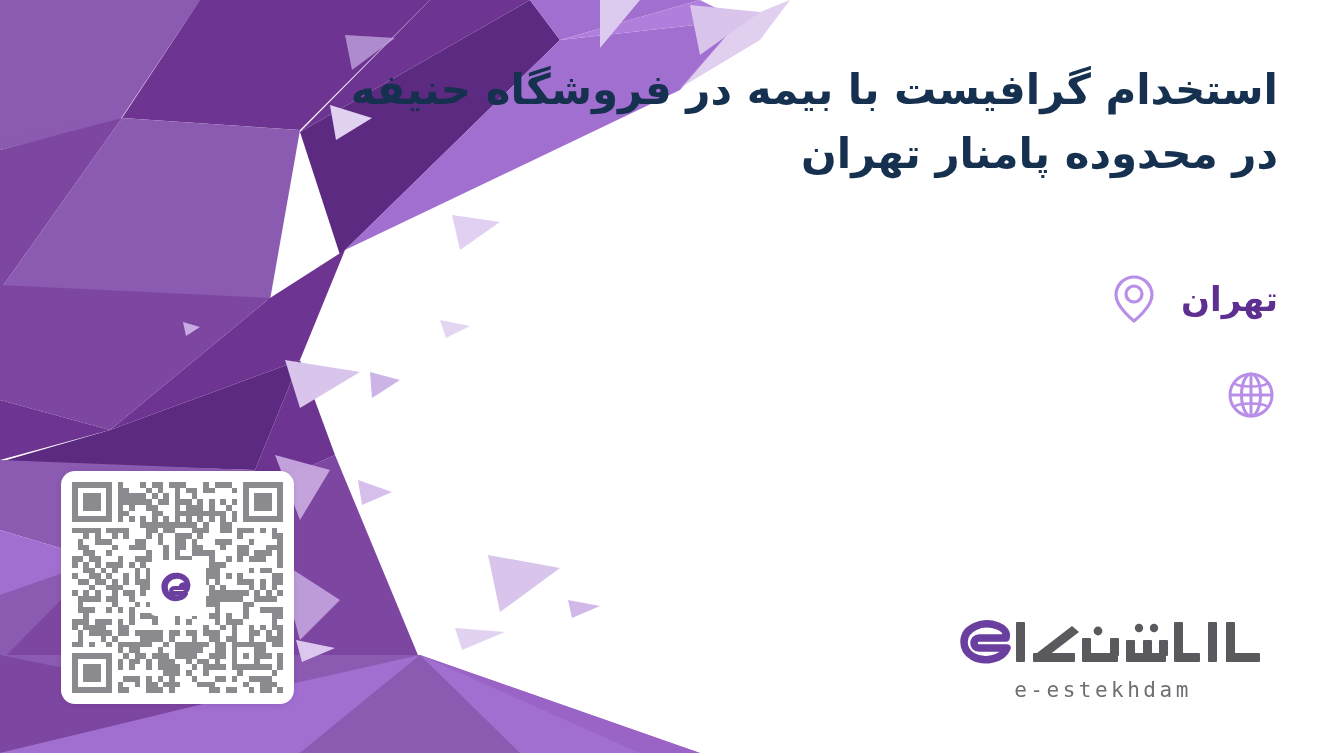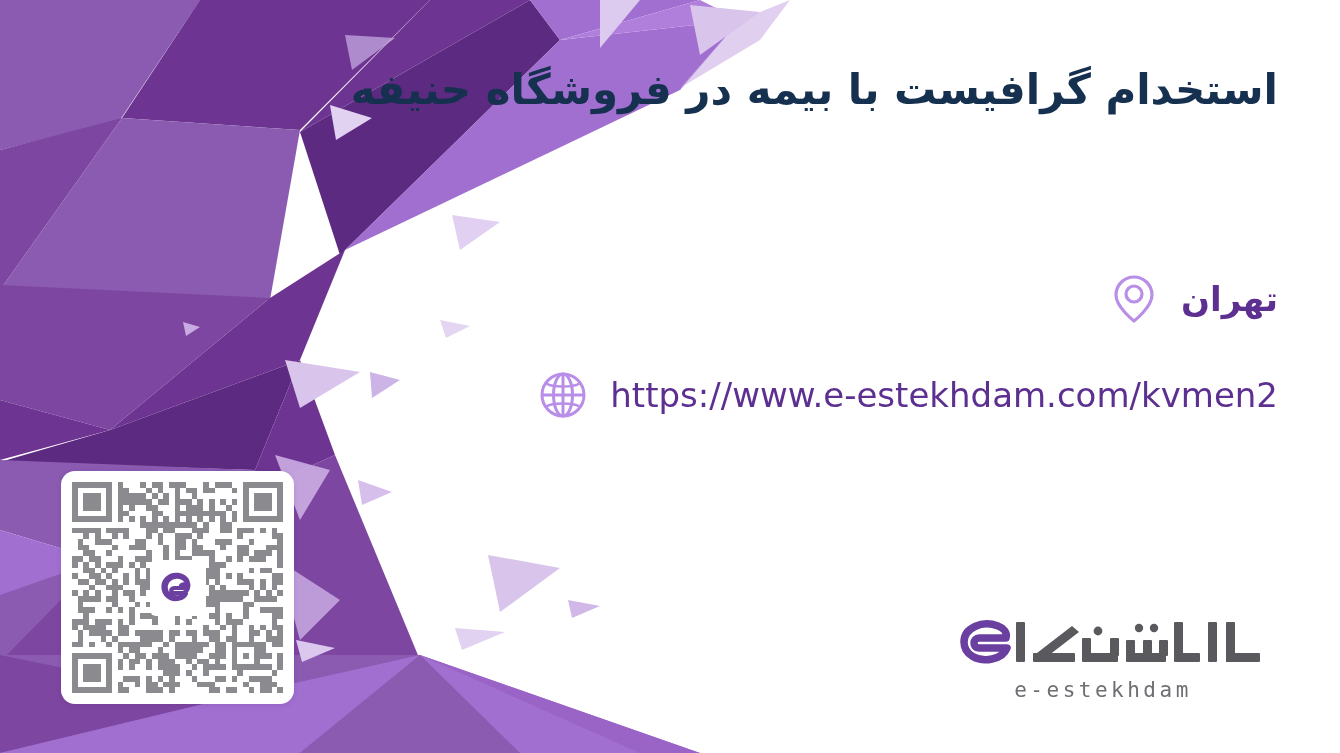--- a/index.html
+++ b/index.html
@@ -210,20 +210,21 @@
     <polygon points="488,555 560,568 500,612" fill="#d9c4ec"></polygon>
     <polygon points="455,628 505,632 462,650" fill="#e2d2f2"></polygon>
     <polygon points="568,600 600,606 572,618" fill="#d1b8e8"></polygon>
     <polygon points="296,640 335,648 302,662" fill="#dcc8ee"></polygon>
   </svg>
 
   <div id="content">
 
     <div class="title-block">
       <div class="title-line">استخدام گرافیست با بیمه در فروشگاه حنیفه</div>
+      <div class="title-line">در محدوده پامنار تهران</div>
     </div>
 
     <div class="info-row" id="row-location">
       <span class="info-icon">
         <svg width="48" height="52" viewBox="0 0 48 52" xmlns="http://www.w3.org/2000/svg">
           <path d="M24 4 C14 4 6 12 6 22 C6 34 24 48 24 48 C24 48 42 34 42 22 C42 12 34 4 24 4 Z" fill="none" stroke="#b98ee8" stroke-width="3.2" stroke-linejoin="round"></path>
           <circle cx="24" cy="21" r="8" fill="none" stroke="#b98ee8" stroke-width="3.2"></circle>
         </svg>
       </span>
       <span class="info-text-city">تهران</span>
@@ -233,21 +234,20 @@
       <span class="info-icon">
         <svg width="50" height="50" viewBox="0 0 50 50" xmlns="http://www.w3.org/2000/svg">
           <circle cx="25" cy="25" r="21" fill="none" stroke="#b98ee8" stroke-width="3"></circle>
           <ellipse cx="25" cy="25" rx="9.5" ry="21" fill="none" stroke="#b98ee8" stroke-width="3"></ellipse>
           <line x1="4" y1="25" x2="46" y2="25" stroke="#b98ee8" stroke-width="3"></line>
           <line x1="25" y1="4" x2="25" y2="46" stroke="#b98ee8" stroke-width="3"></line>
           <path d="M8.5 13.5 C14 17.5 35 17.5 41.5 13.5" fill="none" stroke="#b98ee8" stroke-width="2.6"></path>
           <path d="M8.5 36.5 C14 32.5 35 32.5 41.5 36.5" fill="none" stroke="#b98ee8" stroke-width="2.6"></path>
         </svg>
       </span>
-      <span class="info-text-url">https://www.e-estekhdam.com/kvmen2</span>
     </div>
 
     <div id="qr-block">
       <div id="qr-canvas-wrap">
         <svg id="qr-svg" viewBox="0 0 37 37" shape-rendering="crispEdges" xmlns="http://www.w3.org/2000/svg">
           <rect width="37" height="37" fill="#ffffff"></rect>
           <g id="qr-modules-group" fill="#8a8a8f">
               <path d="M0 0h1v1h-1zM1 0h1v1h-1zM2 0h1v1h-1zM3 0h1v1h-1zM4 0h1v1h-1zM5 0h1v1h-1zM6 0h1v1h-1zM8 0h1v1h-1zM12 0h1v1h-1zM14 0h1v1h-1zM15 0h1v1h-1zM17 0h1v1h-1zM18 0h1v1h-1zM19 0h1v1h-1zM23 0h1v1h-1zM25 0h1v1h-1zM26 0h1v1h-1zM27 0h1v1h-1zM30 0h1v1h-1zM31 0h1v1h-1zM32 0h1v1h-1zM33 0h1v1h-1zM34 0h1v1h-1zM35 0h1v1h-1zM36 0h1v1h-1zM0 1h1v1h-1zM6 1h1v1h-1zM8 1h1v1h-1zM9 1h1v1h-1zM13 1h1v1h-1zM15 1h1v1h-1zM18 1h1v1h-1zM20 1h1v1h-1zM21 1h1v1h-1zM23 1h1v1h-1zM24 1h1v1h-1zM28 1h1v1h-1zM30 1h1v1h-1zM36 1h1v1h-1zM0 2h1v1h-1zM2 2h1v1h-1zM3 2h1v1h-1zM4 2h1v1h-1zM6 2h1v1h-1zM8 2h1v1h-1zM9 2h1v1h-1zM10 2h1v1h-1zM11 2h1v1h-1zM12 2h1v1h-1zM14 2h1v1h-1zM16 2h1v1h-1zM18 2h1v1h-1zM21 2h1v1h-1zM30 2h1v1h-1zM32 2h1v1h-1zM33 2h1v1h-1zM34 2h1v1h-1zM36 2h1v1h-1zM0 3h1v1h-1zM2 3h1v1h-1zM3 3h1v1h-1zM4 3h1v1h-1zM6 3h1v1h-1zM8 3h1v1h-1zM9 3h1v1h-1zM10 3h1v1h-1zM11 3h1v1h-1zM12 3h1v1h-1zM13 3h1v1h-1zM15 3h1v1h-1zM16 3h1v1h-1zM18 3h1v1h-1zM19 3h1v1h-1zM20 3h1v1h-1zM22 3h1v1h-1zM24 3h1v1h-1zM26 3h1v1h-1zM28 3h1v1h-1zM30 3h1v1h-1zM32 3h1v1h-1zM33 3h1v1h-1zM34 3h1v1h-1zM36 3h1v1h-1zM0 4h1v1h-1zM2 4h1v1h-1zM3 4h1v1h-1zM4 4h1v1h-1zM6 4h1v1h-1zM8 4h1v1h-1zM10 4h1v1h-1zM13 4h1v1h-1zM14 4h1v1h-1zM18 4h1v1h-1zM20 4h1v1h-1zM21 4h1v1h-1zM22 4h1v1h-1zM24 4h1v1h-1zM27 4h1v1h-1zM30 4h1v1h-1zM32 4h1v1h-1zM33 4h1v1h-1zM34 4h1v1h-1zM36 4h1v1h-1zM0 5h1v1h-1zM6 5h1v1h-1zM8 5h1v1h-1zM9 5h1v1h-1zM14 5h1v1h-1zM15 5h1v1h-1zM18 5h1v1h-1zM19 5h1v1h-1zM20 5h1v1h-1zM21 5h1v1h-1zM22 5h1v1h-1zM23 5h1v1h-1zM24 5h1v1h-1zM25 5h1v1h-1zM26 5h1v1h-1zM28 5h1v1h-1zM30 5h1v1h-1zM36 5h1v1h-1zM0 6h1v1h-1zM1 6h1v1h-1zM2 6h1v1h-1zM3 6h1v1h-1zM4 6h1v1h-1zM5 6h1v1h-1zM6 6h1v1h-1zM8 6h1v1h-1zM10 6h1v1h-1zM12 6h1v1h-1zM14 6h1v1h-1zM16 6h1v1h-1zM18 6h1v1h-1zM20 6h1v1h-1zM22 6h1v1h-1zM24 6h1v1h-1zM26 6h1v1h-1zM28 6h1v1h-1zM30 6h1v1h-1zM31 6h1v1h-1zM32 6h1v1h-1zM33 6h1v1h-1zM34 6h1v1h-1zM35 6h1v1h-1zM36 6h1v1h-1zM12 7h1v1h-1zM13 7h1v1h-1zM14 7h1v1h-1zM15 7h1v1h-1zM16 7h1v1h-1zM17 7h1v1h-1zM18 7h1v1h-1zM19 7h1v1h-1zM20 7h1v1h-1zM21 7h1v1h-1zM23 7h1v1h-1zM26 7h1v1h-1zM27 7h1v1h-1zM0 8h1v1h-1zM1 8h1v1h-1zM2 8h1v1h-1zM3 8h1v1h-1zM4 8h1v1h-1zM6 8h1v1h-1zM7 8h1v1h-1zM8 8h1v1h-1zM9 8h1v1h-1zM13 8h1v1h-1zM14 8h1v1h-1zM16 8h1v1h-1zM17 8h1v1h-1zM21 8h1v1h-1zM22 8h1v1h-1zM23 8h1v1h-1zM26 8h1v1h-1zM27 8h1v1h-1zM29 8h1v1h-1zM30 8h1v1h-1zM31 8h1v1h-1zM33 8h1v1h-1zM35 8h1v1h-1zM2 9h1v1h-1zM4 9h1v1h-1zM7 9h1v1h-1zM9 9h1v1h-1zM13 9h1v1h-1zM15 9h1v1h-1zM18 9h1v1h-1zM19 9h1v1h-1zM20 9h1v1h-1zM22 9h1v1h-1zM29 9h1v1h-1zM35 9h1v1h-1zM36 9h1v1h-1zM1 10h1v1h-1zM4 10h1v1h-1zM5 10h1v1h-1zM6 10h1v1h-1zM11 10h1v1h-1zM12 10h1v1h-1zM15 10h1v1h-1zM18 10h1v1h-1zM19 10h1v1h-1zM21 10h1v1h-1zM25 10h1v1h-1zM26 10h1v1h-1zM27 10h1v1h-1zM31 10h1v1h-1zM36 10h1v1h-1zM1 11h1v1h-1zM2 11h1v1h-1zM7 11h1v1h-1zM10 11h1v1h-1zM11 11h1v1h-1zM12 11h1v1h-1zM16 11h1v1h-1zM18 11h1v1h-1zM19 11h1v1h-1zM21 11h1v1h-1zM22 11h1v1h-1zM26 11h1v1h-1zM29 11h1v1h-1zM30 11h1v1h-1zM34 11h1v1h-1zM35 11h1v1h-1zM36 11h1v1h-1zM2 12h1v1h-1zM3 12h1v1h-1zM6 12h1v1h-1zM13 12h1v1h-1zM16 12h1v1h-1zM18 12h1v1h-1zM21 12h1v1h-1zM22 12h1v1h-1zM23 12h1v1h-1zM24 12h1v1h-1zM29 12h1v1h-1zM30 12h1v1h-1zM32 12h1v1h-1zM33 12h1v1h-1zM34 12h1v1h-1zM36 12h1v1h-1zM0 13h1v1h-1zM1 13h1v1h-1zM3 13h1v1h-1zM4 13h1v1h-1zM8 13h1v1h-1zM11 13h1v1h-1zM12 13h1v1h-1zM13 13h1v1h-1zM16 13h1v1h-1zM18 13h1v1h-1zM19 13h1v1h-1zM20 13h1v1h-1zM24 13h1v1h-1zM27 13h1v1h-1zM29 13h1v1h-1zM31 13h1v1h-1zM32 13h1v1h-1zM33 13h1v1h-1zM36 13h1v1h-1zM0 14h1v1h-1zM2 14h1v1h-1zM4 14h1v1h-1zM6 14h1v1h-1zM7 14h1v1h-1zM8 14h1v1h-1zM10 14h1v1h-1zM12 14h1v1h-1zM24 14h1v1h-1zM25 14h1v1h-1zM26 14h1v1h-1zM36 14h1v1h-1zM2 15h1v1h-1zM3 15h1v1h-1zM5 15h1v1h-1zM7 15h1v1h-1zM11 15h1v1h-1zM13 15h1v1h-1zM23 15h1v1h-1zM24 15h1v1h-1zM25 15h1v1h-1zM31 15h1v1h-1zM33 15h1v1h-1zM34 15h1v1h-1zM0 16h1v1h-1zM3 16h1v1h-1zM4 16h1v1h-1zM6 16h1v1h-1zM9 16h1v1h-1zM11 16h1v1h-1zM13 16h1v1h-1zM23 16h1v1h-1zM24 16h1v1h-1zM25 16h1v1h-1zM27 16h1v1h-1zM29 16h1v1h-1zM35 16h1v1h-1zM36 16h1v1h-1zM1 17h1v1h-1zM2 17h1v1h-1zM4 17h1v1h-1zM5 17h1v1h-1zM7 17h1v1h-1zM9 17h1v1h-1zM11 17h1v1h-1zM12 17h1v1h-1zM13 17h1v1h-1zM23 17h1v1h-1zM25 17h1v1h-1zM29 17h1v1h-1zM30 17h1v1h-1zM31 17h1v1h-1zM33 17h1v1h-1zM35 17h1v1h-1zM36 17h1v1h-1zM3 18h1v1h-1zM6 18h1v1h-1zM7 18h1v1h-1zM8 18h1v1h-1zM12 18h1v1h-1zM13 18h1v1h-1zM24 18h1v1h-1zM26 18h1v1h-1zM31 18h1v1h-1zM33 18h1v1h-1zM35 18h1v1h-1zM0 19h1v1h-1zM2 19h1v1h-1zM4 19h1v1h-1zM7 19h1v1h-1zM9 19h1v1h-1zM10 19h1v1h-1zM12 19h1v1h-1zM24 19h1v1h-1zM25 19h1v1h-1zM26 19h1v1h-1zM27 19h1v1h-1zM28 19h1v1h-1zM29 19h1v1h-1zM30 19h1v1h-1zM32 19h1v1h-1zM34 19h1v1h-1zM36 19h1v1h-1zM1 20h1v1h-1zM2 20h1v1h-1zM3 20h1v1h-1zM4 20h1v1h-1zM6 20h1v1h-1zM7 20h1v1h-1zM10 20h1v1h-1zM23 20h1v1h-1zM24 20h1v1h-1zM25 20h1v1h-1zM26 20h1v1h-1zM27 20h1v1h-1zM28 20h1v1h-1zM29 20h1v1h-1zM32 20h1v1h-1zM33 20h1v1h-1zM34 20h1v1h-1zM35 20h1v1h-1zM1 21h1v1h-1zM7 21h1v1h-1zM11 21h1v1h-1zM13 21h1v1h-1zM23 21h1v1h-1zM24 21h1v1h-1zM25 21h1v1h-1zM30 21h1v1h-1zM31 21h1v1h-1zM1 22h1v1h-1zM2 22h1v1h-1zM3 22h1v1h-1zM6 22h1v1h-1zM8 22h1v1h-1zM10 22h1v1h-1zM25 22h1v1h-1zM30 22h1v1h-1zM33 22h1v1h-1zM34 22h1v1h-1zM35 22h1v1h-1zM36 22h1v1h-1zM2 23h1v1h-1zM10 23h1v1h-1zM12 23h1v1h-1zM13 23h1v1h-1zM14 23h1v1h-1zM18 23h1v1h-1zM21 23h1v1h-1zM24 23h1v1h-1zM25 23h1v1h-1zM27 23h1v1h-1zM30 23h1v1h-1zM35 23h1v1h-1zM36 23h1v1h-1zM0 24h1v1h-1zM1 24h1v1h-1zM2 24h1v1h-1zM4 24h1v1h-1zM5 24h1v1h-1zM6 24h1v1h-1zM8 24h1v1h-1zM10 24h1v1h-1zM14 24h1v1h-1zM18 24h1v1h-1zM20 24h1v1h-1zM25 24h1v1h-1zM27 24h1v1h-1zM28 24h1v1h-1zM29 24h1v1h-1zM35 24h1v1h-1zM0 25h1v1h-1zM2 25h1v1h-1zM3 25h1v1h-1zM4 25h1v1h-1zM5 25h1v1h-1zM8 25h1v1h-1zM9 25h1v1h-1zM23 25h1v1h-1zM26 25h1v1h-1zM28 25h1v1h-1zM31 25h1v1h-1zM33 25h1v1h-1zM35 25h1v1h-1zM36 25h1v1h-1zM1 26h1v1h-1zM3 26h1v1h-1zM4 26h1v1h-1zM5 26h1v1h-1zM6 26h1v1h-1zM8 26h1v1h-1zM9 26h1v1h-1zM11 26h1v1h-1zM12 26h1v1h-1zM13 26h1v1h-1zM14 26h1v1h-1zM15 26h1v1h-1zM17 26h1v1h-1zM18 26h1v1h-1zM20 26h1v1h-1zM21 26h1v1h-1zM23 26h1v1h-1zM24 26h1v1h-1zM25 26h1v1h-1zM28 26h1v1h-1zM31 26h1v1h-1zM32 26h1v1h-1zM34 26h1v1h-1zM36 26h1v1h-1zM1 27h1v1h-1zM5 27h1v1h-1zM7 27h1v1h-1zM12 27h1v1h-1zM13 27h1v1h-1zM14 27h1v1h-1zM15 27h1v1h-1zM17 27h1v1h-1zM21 27h1v1h-1zM24 27h1v1h-1zM25 27h1v1h-1zM27 27h1v1h-1zM28 27h1v1h-1zM31 27h1v1h-1zM34 27h1v1h-1zM35 27h1v1h-1zM36 27h1v1h-1zM0 28h1v1h-1zM1 28h1v1h-1zM3 28h1v1h-1zM6 28h1v1h-1zM8 28h1v1h-1zM9 28h1v1h-1zM10 28h1v1h-1zM11 28h1v1h-1zM12 28h1v1h-1zM13 28h1v1h-1zM16 28h1v1h-1zM18 28h1v1h-1zM19 28h1v1h-1zM20 28h1v1h-1zM21 28h1v1h-1zM22 28h1v1h-1zM23 28h1v1h-1zM25 28h1v1h-1zM26 28h1v1h-1zM28 28h1v1h-1zM29 28h1v1h-1zM30 28h1v1h-1zM31 28h1v1h-1zM32 28h1v1h-1zM33 28h1v1h-1zM35 28h1v1h-1zM36 28h1v1h-1zM8 29h1v1h-1zM10 29h1v1h-1zM11 29h1v1h-1zM15 29h1v1h-1zM18 29h1v1h-1zM19 29h1v1h-1zM20 29h1v1h-1zM21 29h1v1h-1zM22 29h1v1h-1zM25 29h1v1h-1zM26 29h1v1h-1zM28 29h1v1h-1zM32 29h1v1h-1zM33 29h1v1h-1zM0 30h1v1h-1zM1 30h1v1h-1zM2 30h1v1h-1zM3 30h1v1h-1zM4 30h1v1h-1zM5 30h1v1h-1zM6 30h1v1h-1zM9 30h1v1h-1zM11 30h1v1h-1zM12 30h1v1h-1zM14 30h1v1h-1zM15 30h1v1h-1zM16 30h1v1h-1zM18 30h1v1h-1zM19 30h1v1h-1zM20 30h1v1h-1zM21 30h1v1h-1zM24 30h1v1h-1zM25 30h1v1h-1zM26 30h1v1h-1zM28 30h1v1h-1zM30 30h1v1h-1zM32 30h1v1h-1zM33 30h1v1h-1zM34 30h1v1h-1zM36 30h1v1h-1zM0 31h1v1h-1zM6 31h1v1h-1zM8 31h1v1h-1zM10 31h1v1h-1zM11 31h1v1h-1zM13 31h1v1h-1zM15 31h1v1h-1zM16 31h1v1h-1zM17 31h1v1h-1zM20 31h1v1h-1zM22 31h1v1h-1zM23 31h1v1h-1zM25 31h1v1h-1zM28 31h1v1h-1zM32 31h1v1h-1zM36 31h1v1h-1zM0 32h1v1h-1zM2 32h1v1h-1zM3 32h1v1h-1zM4 32h1v1h-1zM6 32h1v1h-1zM8 32h1v1h-1zM10 32h1v1h-1zM13 32h1v1h-1zM15 32h1v1h-1zM16 32h1v1h-1zM17 32h1v1h-1zM18 32h1v1h-1zM21 32h1v1h-1zM23 32h1v1h-1zM24 32h1v1h-1zM25 32h1v1h-1zM26 32h1v1h-1zM28 32h1v1h-1zM29 32h1v1h-1zM30 32h1v1h-1zM31 32h1v1h-1zM32 32h1v1h-1zM33 32h1v1h-1zM34 32h1v1h-1zM36 32h1v1h-1zM0 33h1v1h-1zM2 33h1v1h-1zM3 33h1v1h-1zM4 33h1v1h-1zM6 33h1v1h-1zM16 33h1v1h-1zM17 33h1v1h-1zM18 33h1v1h-1zM20 33h1v1h-1zM23 33h1v1h-1zM29 33h1v1h-1zM35 33h1v1h-1zM0 34h1v1h-1zM2 34h1v1h-1zM3 34h1v1h-1zM4 34h1v1h-1zM6 34h1v1h-1zM9 34h1v1h-1zM10 34h1v1h-1zM11 34h1v1h-1zM13 34h1v1h-1zM15 34h1v1h-1zM17 34h1v1h-1zM21 34h1v1h-1zM25 34h1v1h-1zM26 34h1v1h-1zM28 34h1v1h-1zM31 34h1v1h-1zM32 34h1v1h-1zM33 34h1v1h-1zM34 34h1v1h-1zM0 35h1v1h-1zM6 35h1v1h-1zM8 35h1v1h-1zM11 35h1v1h-1zM13 35h1v1h-1zM14 35h1v1h-1zM16 35h1v1h-1zM17 35h1v1h-1zM18 35h1v1h-1zM22 35h1v1h-1zM23 35h1v1h-1zM24 35h1v1h-1zM30 35h1v1h-1zM33 35h1v1h-1zM34 35h1v1h-1zM35 35h1v1h-1zM0 36h1v1h-1zM1 36h1v1h-1zM2 36h1v1h-1zM3 36h1v1h-1zM4 36h1v1h-1zM5 36h1v1h-1zM6 36h1v1h-1zM8 36h1v1h-1zM9 36h1v1h-1zM13 36h1v1h-1zM14 36h1v1h-1zM15 36h1v1h-1zM17 36h1v1h-1zM24 36h1v1h-1zM25 36h1v1h-1zM27 36h1v1h-1zM28 36h1v1h-1zM31 36h1v1h-1zM33 36h1v1h-1zM34 36h1v1h-1zM36 36h1v1h-1z" fill="#8a8a8f"></path>
             </g>
         </svg>

